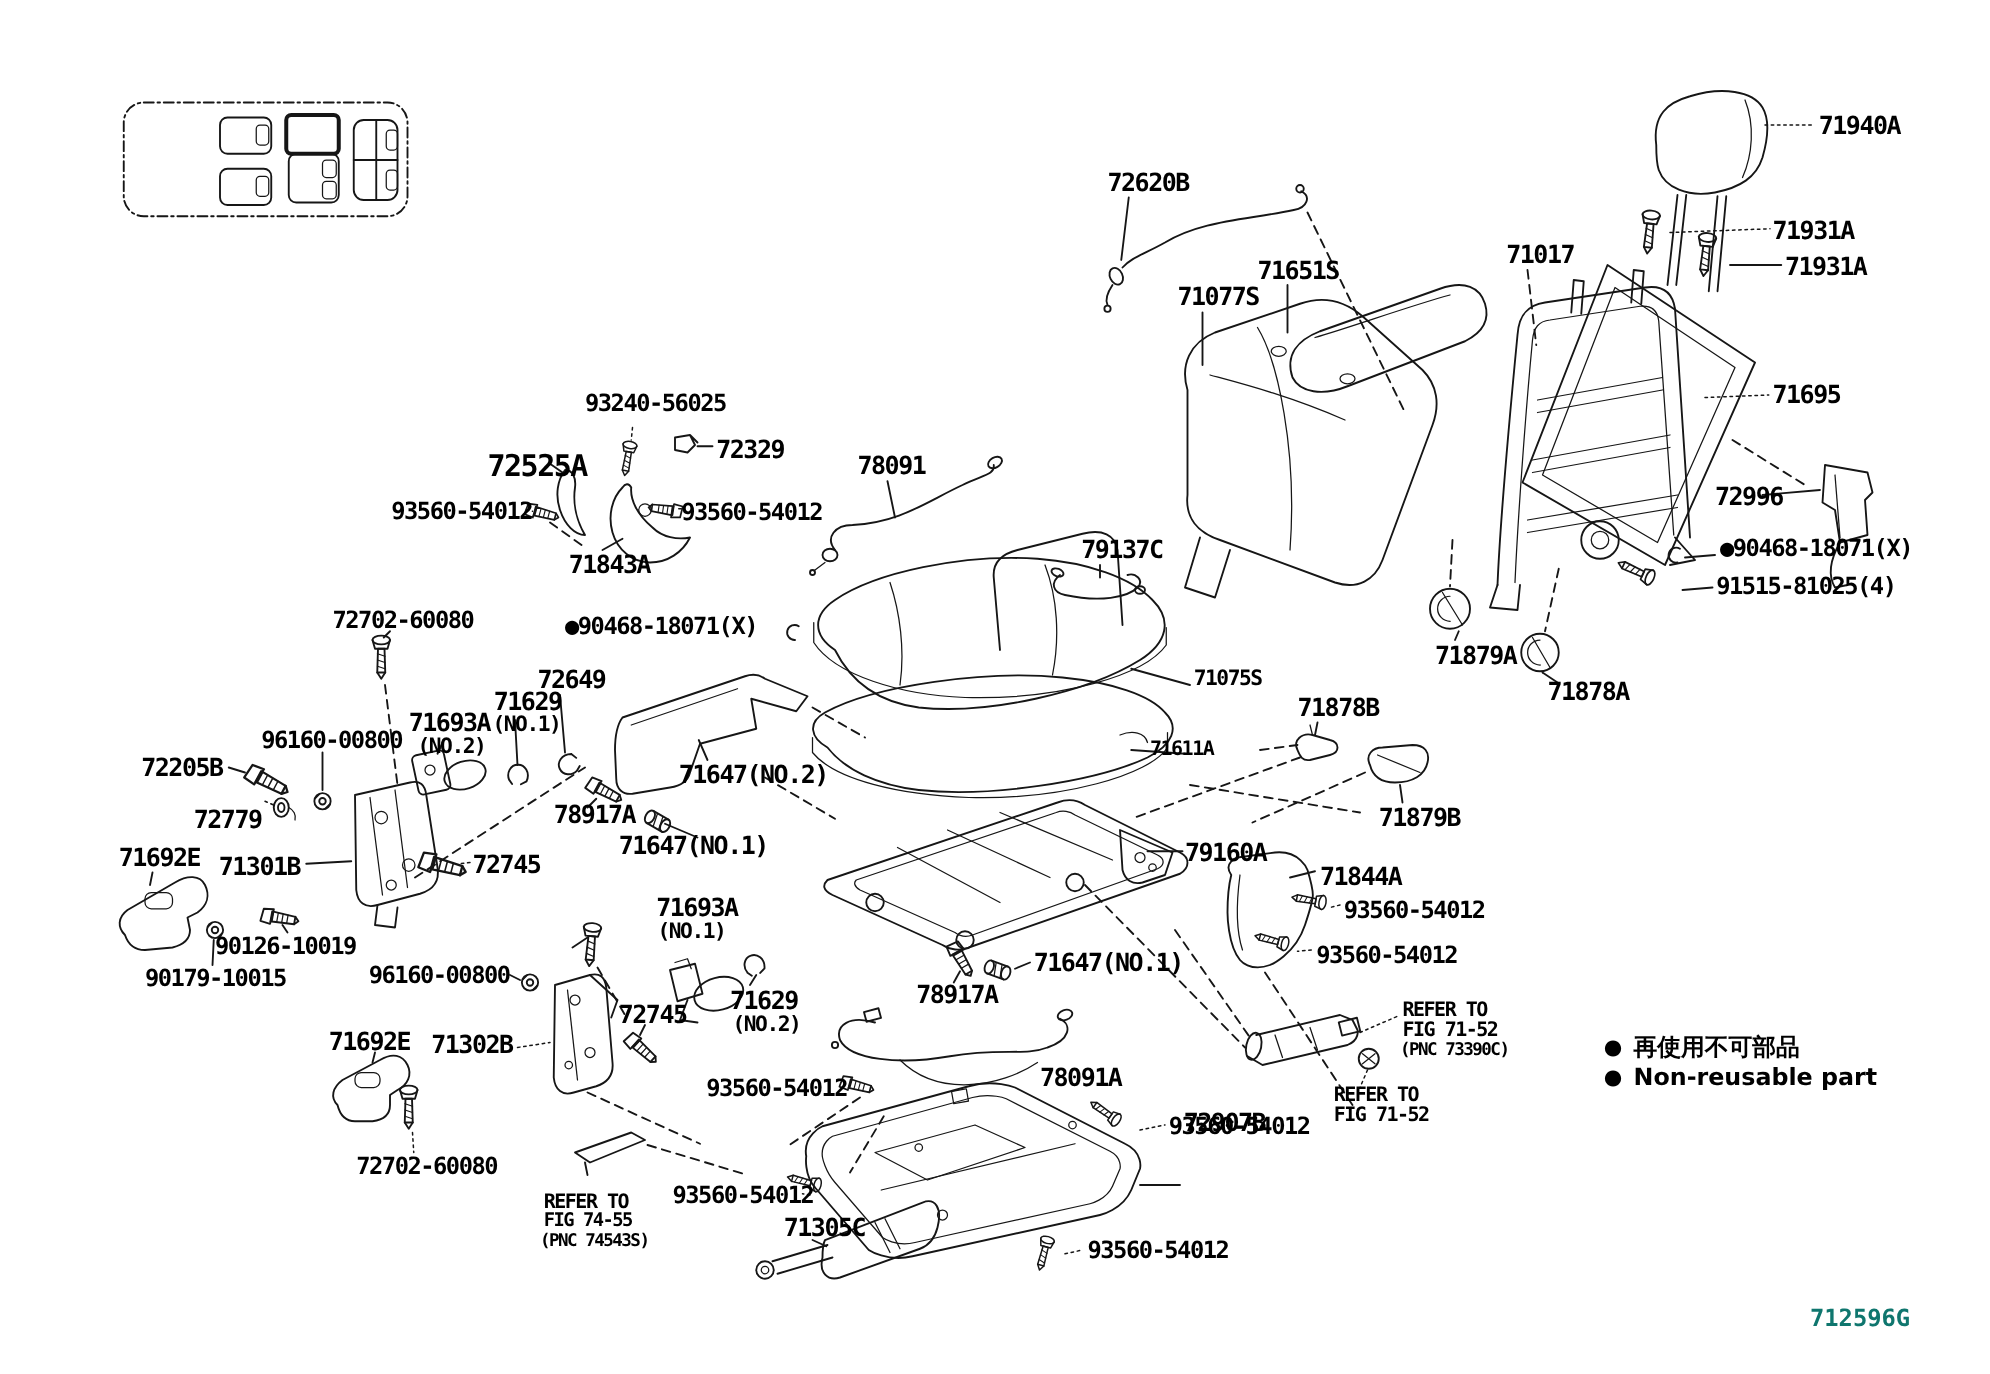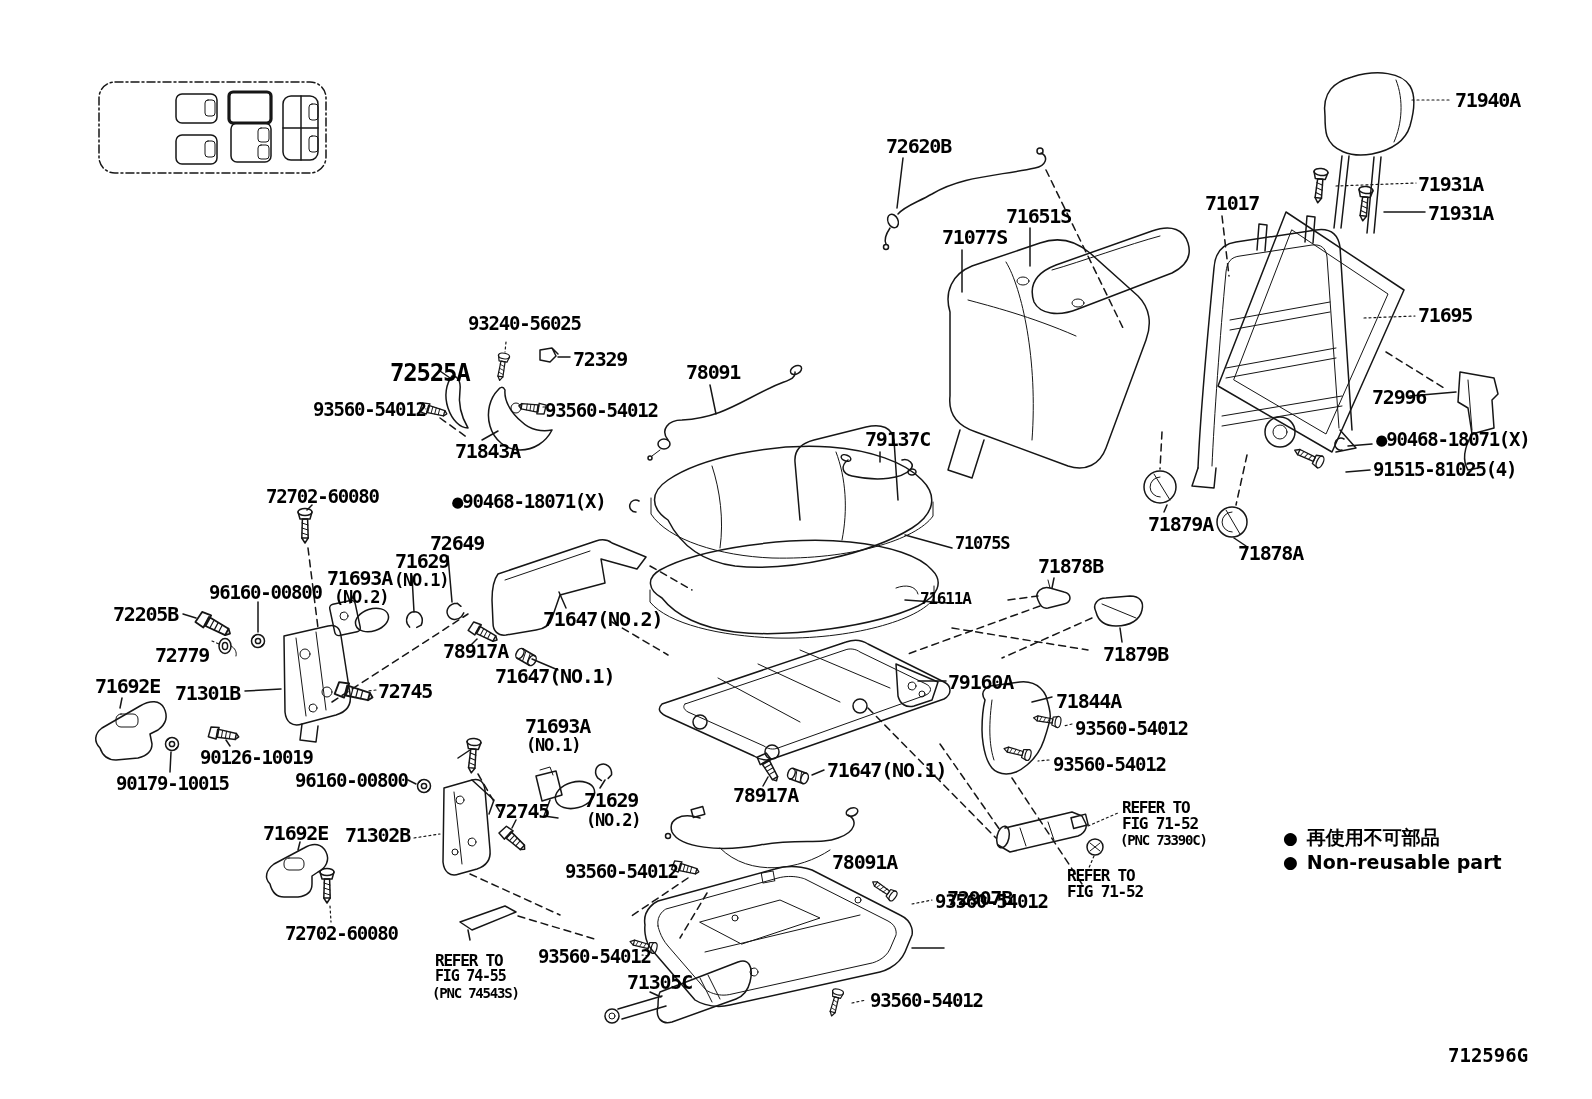--- a/index.html
+++ b/index.html
@@ -10,21 +10,21 @@
   svg .dash{stroke-dasharray:7 5;}
   svg .dot{stroke-dasharray:2 3;stroke-width:1.2;}
   svg .thin{stroke-width:1;}
   svg .bold{stroke-width:3.2;}
   #labels-layer{position:absolute;left:0;top:0;width:100%;height:100%;}
   .lbl{position:absolute;font-weight:bold;color:#000;letter-spacing:-1.2px;white-space:pre;line-height:1;}
   .legend{position:absolute;left:1283px;top:826px;font-weight:bold;font-size:19px;color:#000;
           font-family:"DejaVu Sans","Liberation Sans",sans-serif;}
   .legend-row{display:flex;align-items:center;gap:9px;height:24px;}
   .legend-bullet{font-size:17px;}
-  .fig-code{position:absolute;left:1448px;top:1044px;font-size:19px;font-weight:600;color:#000000;letter-spacing:0;}
+  .fig-code{position:absolute;left:1448px;top:1044px;font-size:19px;font-weight:600;color:#0f766e;letter-spacing:0;}
 </style>
 </head>
 <body>
 
 <div class="stage">
 
 <svg width="1592" height="1099" viewBox="0 0 1592 1099">
 <defs>
   <g id="scrV">
     <ellipse cx="0" cy="0" rx="7" ry="3.5"></ellipse>
@@ -426,21 +426,21 @@
       <div class="lbl" style="left: 395px; top: 551px; font-size: 20px;">71629</div>
       <div class="lbl" style="left: 394px; top: 572px; font-size: 17px;">(NO.1)</div>
       <div class="lbl" style="left: 327px; top: 568px; font-size: 20px;">71693A</div>
       <div class="lbl" style="left: 334px; top: 589px; font-size: 17px;">(NO.2)</div>
       <div class="lbl" style="left: 209px; top: 583px; font-size: 19px;">96160-00800</div>
       <div class="lbl" style="left: 113px; top: 604px; font-size: 20px;">72205B</div>
       <div class="lbl" style="left: 155px; top: 645px; font-size: 20px;">72779</div>
       <div class="lbl" style="left: 95px; top: 676px; font-size: 20px;">71692E</div>
       <div class="lbl" style="left: 175px; top: 683px; font-size: 20px; text-align: center;">71301B</div>
       <div class="lbl" style="left: 378px; top: 681px; font-size: 20px;">72745</div>
-      <div class="lbl" style="left: 172px; top: 748px; font-size: 19px; padding-left: 28px;">90126-10019</div>
+      <div class="lbl" style="left: 172px; top: 748px; font-size: 19px;">90126-10019</div>
       <div class="lbl" style="left: 116px; top: 774px; font-size: 19px;">90179-10015</div>
       <div class="lbl" style="left: 543px; top: 609px; font-size: 20px;">71647(NO.2)</div>
       <div class="lbl" style="left: 443px; top: 641px; font-size: 20px;">78917A</div>
       <div class="lbl" style="left: 495px; top: 666px; font-size: 20px;">71647(NO.1)</div>
       <div class="lbl" style="left: 525px; top: 716px; font-size: 20px;">71693A</div>
       <div class="lbl" style="left: 526px; top: 737px; font-size: 17px;">(NO.1)</div>
       <div class="lbl" style="left: 495px; top: 801px; font-size: 20px;">72745</div>
       <div class="lbl" style="left: 584px; top: 790px; font-size: 20px;">71629</div>
       <div class="lbl" style="left: 586px; top: 812px; font-size: 17px;">(NO.2)</div>
       <div class="lbl" style="left: 263px; top: 823px; font-size: 20px;">71692E</div>

